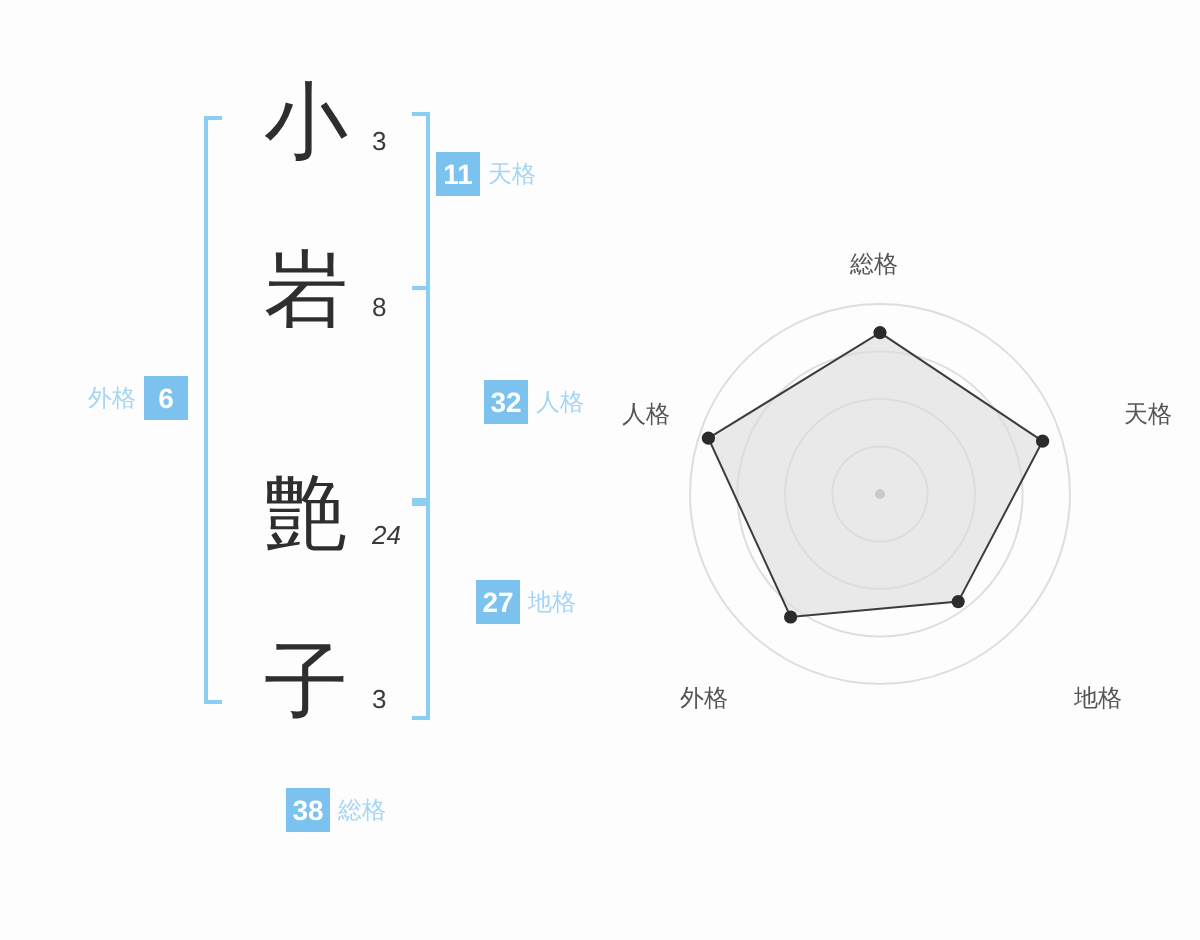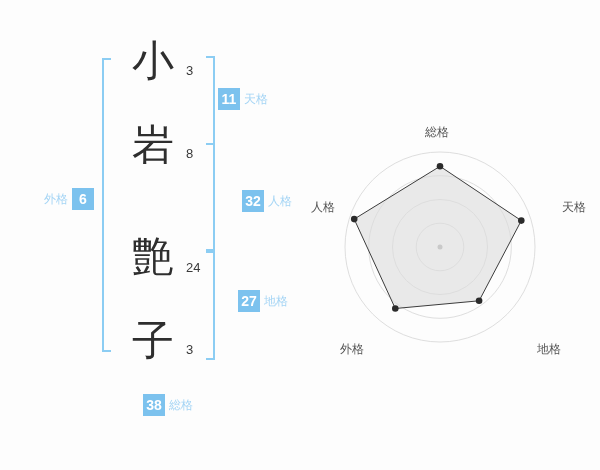--- a/index.html
+++ b/index.html
@@ -6,36 +6,36 @@
   html,body { background:#ffffff; }
   body { font-family:"Liberation Sans","DejaVu Sans",sans-serif; }
   .panel { position:relative; width:600px; height:470px; background:#fdfdfd; overflow:hidden; }
 
   
   .name-char { position:absolute; left:131px; width:44px; text-align:center;
                font-size:42px; line-height:46px; color:#2e2e2e; font-weight:500; }
   .char-0 { top:38px; }  .char-1 { top:122px; }  .char-2 { top:234px; }  .char-3 { top:318px; }
 
   .stroke-num { position:absolute; left:186px; font-size:13px; color:#3a3a3a; }
-  .stroke-0 { top:63px; }  .stroke-1 { top:146px; }  .stroke-2 { top:260px; }  .stroke-3 { top:342px; }
+  .stroke-0 { top:63px; }  .stroke-1 { top:146px; }  .stroke-2 { top:260px;font-style:italic; }  .stroke-3 { top:342px; }
 
   
   .bracket-right { position:absolute; left:206px; width:9px;
                    border-top:2px solid var(--bk); border-bottom:2px solid var(--bk);
                    border-right:2px solid var(--bk); }
   .bracket-ten { top:56px;  height:89px; }
   .bracket-jin { top:143px; height:108px; }
   .bracket-chi { top:251px; height:109px; }
   .bracket-left { position:absolute; left:102px; width:9px; top:58px; height:294px;
                   border-top:2px solid var(--bk); border-bottom:2px solid var(--bk);
                   border-left:2px solid var(--bk); }
 
   
   .kaku-row { position:absolute; display:flex; align-items:center; gap:4px; }
-  .row-ten { left:218px; top:88px; }
+  .row-ten { left:218px; top:76px; }
   .row-jin { left:218px; top:190px;padding-left:24px; }
   .row-chi { left:218px; top:290px;padding-left:20px; }
   .row-gai { left:44px;  top:188px; }
   .row-sou { left:143px; top:394px;justify-content:flex-end; }
   .badge { min-width:22px; height:22px; display:flex; align-items:center; justify-content:center;
            background:var(--badge); color:#ffffff; font-size:14px; font-weight:bold; padding:0 3px; }
   .kaku-label { font-size:12px; color:var(--lbl); }
 
   
   .radar-svg { position:absolute; left:305px; top:112px; width:270px; height:270px; }

